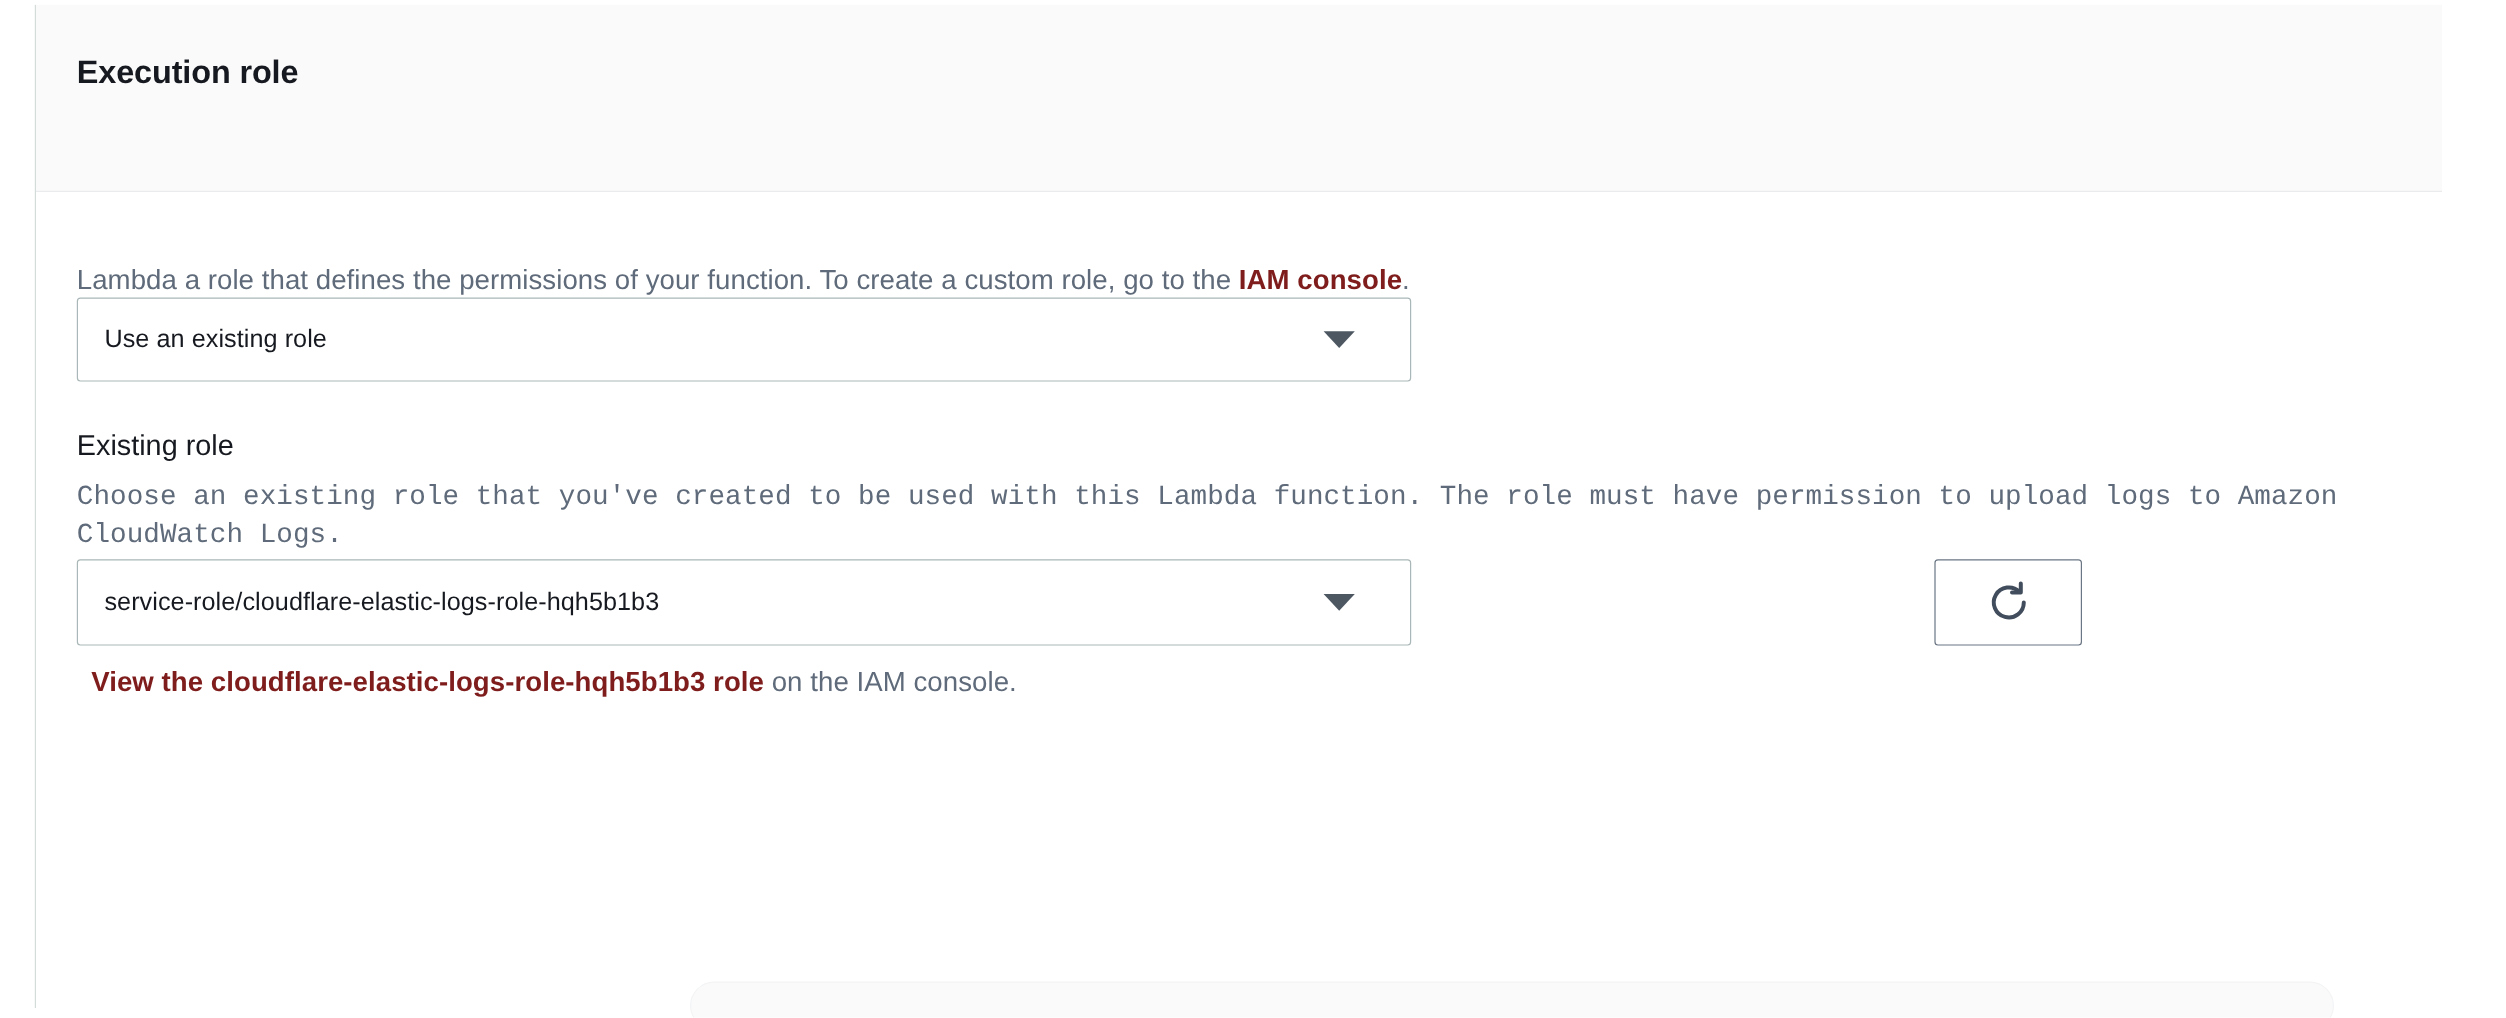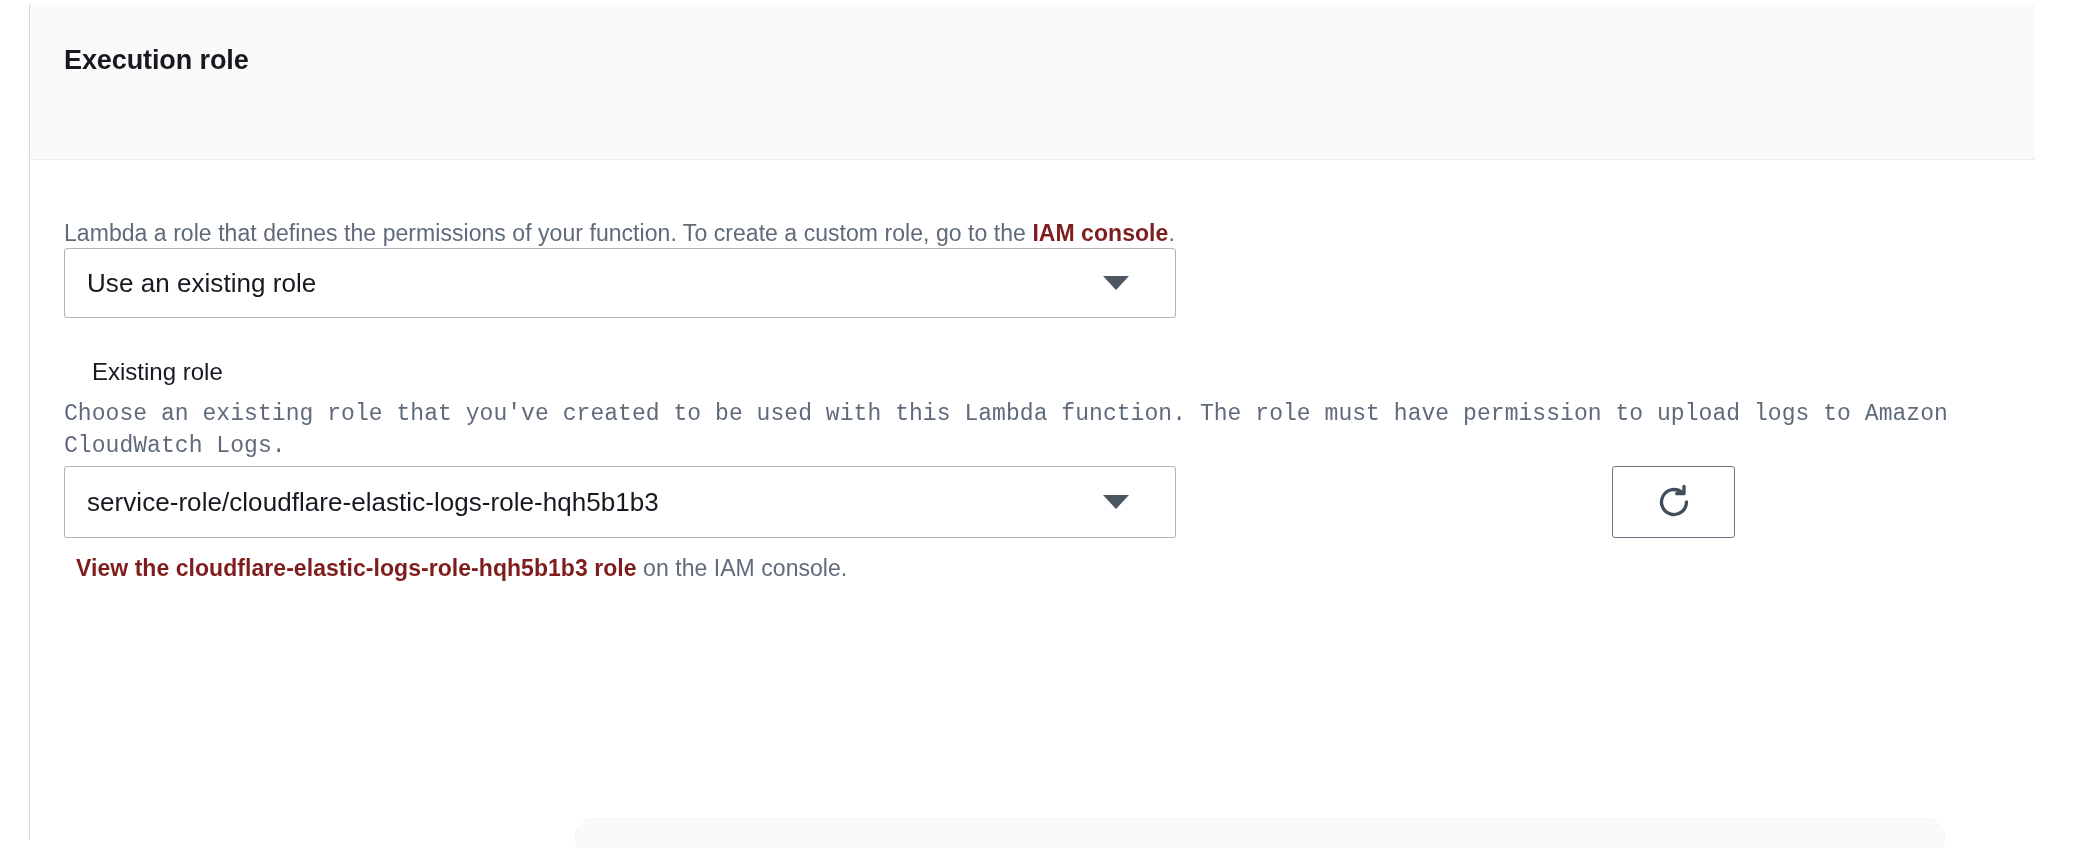--- a/index.html
+++ b/index.html
@@ -84,21 +84,20 @@
     color: #5f6b7a;
     line-height: 32px;
     letter-spacing: 0.05px;
   }
   .field-label {
     position: absolute;
     font-size: 24px;
     color: #16191f;
     font-weight: 400;
     line-height: 30px;
-    margin-left: 28px;
   }
   .link {
     color: #7f1d1d;
     font-weight: 700;
     text-decoration: none;
     cursor: pointer;
   }
 
   
   .select {
@@ -107,21 +106,21 @@
     background: #ffffff;
     border: 1px solid #aab7b8;
     border-radius: 3px;
     display: flex;
     align-items: center;
     cursor: pointer;
   }
   .select-value {
     flex: 1 1 auto;
     padding-left: 22px;
-    font-size: 26px;
+    font-size: 21px;
     color: #16191f;
     white-space: nowrap;
     overflow: hidden;
     text-overflow: ellipsis;
     letter-spacing: 0.05px;
   }
   .select-arrow {
     flex: 0 0 auto;
     width: 0;
     height: 0;

